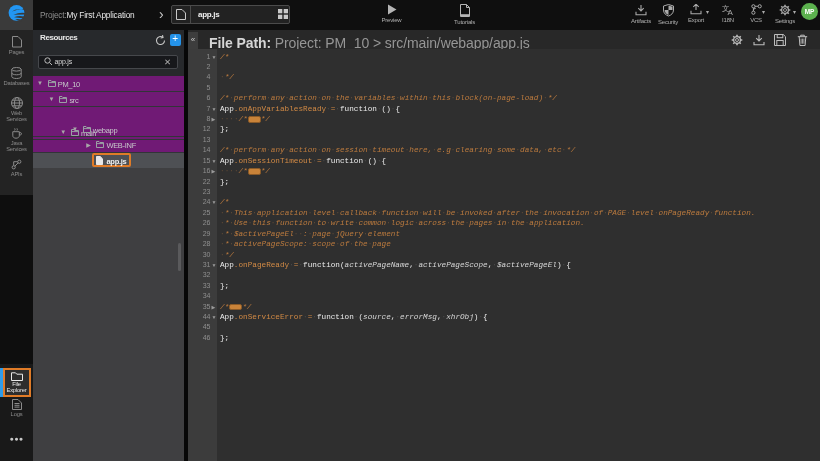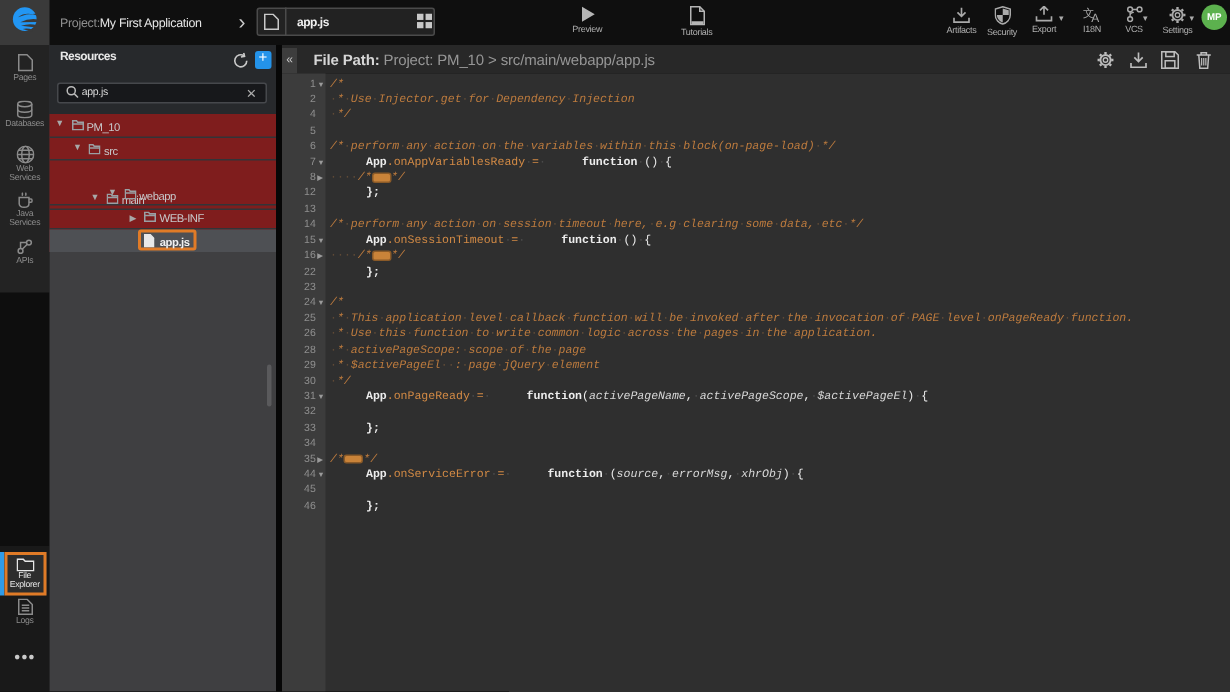--- a/index.html
+++ b/index.html
@@ -32,46 +32,46 @@
 #sb-dots { left:0; top:435px; width:33px; text-align:center; color:#c9c9c9; font-size:7px; letter-spacing:0.5px; }
 
 
 #respanel { left:33px; top:30px; width:151px; height:431px; background:#3f3f41; }
 #res-head { left:33px; top:30px; width:151px; height:46.4px; background:#27292c; }
 #res-title { left:40px; top:33px; font-size:8px; letter-spacing:-0.4px; font-weight:bold; color:#e8e8e8; }
 #res-refresh { left:154.5px; top:34.5px; }
 #res-plus { left:169.5px; top:34px; width:11.5px; height:11.5px; background:#2493ea; border-radius:2px; color:#fff; text-align:center; line-height:10.5px; font-size:10px; }
 #res-search { left:38px; top:54.5px; width:140px; height:14.5px; background:#17181b; border:1px solid #46484c; border-radius:2px; display:flex; align-items:center; }
 #res-search .q { color:#dadada; font-size:7px; letter-spacing:-0.2px; margin-left:2px; }
-#tree { left:33px; top:76.4px; width:151px; height:91.5px; background:#7f1d1d; }
+#tree { left:33px; top:76.4px; width:151px; height:91.5px; background:#701a75; }
 .trow { position:absolute; left:0; width:151px; height:15.25px; border-bottom:1px solid #323438; }
 .trow .arr { position:absolute; color:#a8a8a8; top:4px; }
 .trow .nm { position:absolute; color:#c7c9cb; font-size:7.5px; letter-spacing:-0.3px; top:4px; }
 .trow svg { position:absolute; top:4px; }
 #row-app { background:#4e5054; border-bottom:none; }
 #appbox { position:absolute; left:59px; top:0.5px; width:39px; height:14px; border:2px solid #e07b27; border-radius:2px; }
 #scrollthumb { left:177.5px; top:243px; width:3.5px; height:28px; background:#5a5a5c; border-radius:2px; }
 
 
 #divider { left:184px; top:30px; width:4px; height:431px; background:#070707; }
 #pathbar { left:188px; top:30px; width:632px; height:18.5px; background:#282828; }
 #collapse { left:188px; top:31.5px; width:10px; height:17px; background:#3d3d3d; color:#c9c9c9; font-size:8px; text-align:center; line-height:16px; }
-#pathtext { left:209px; top:35px; font-size:10px; letter-spacing:-0.1px; color:#969696; }
+#pathtext { left:209px; top:35px; font-size:14px; letter-spacing:-0.1px; color:#969696; }
 #pathtext b { color:#d6d6d6; }
 .pb-ic { position:absolute; top:33.5px; }
 #codearea { left:188px; top:48.5px; width:632px; height:412.5px; background:#2f2f2f; }
 #gutter { left:188px; top:48.5px; width:29px; height:412.5px; background:#3c3c3c; }
 #code { left:188px; top:51.5px; width:632px; }
 .cl { position:relative; height:10.43px; font-family:"Liberation Mono",monospace; font-size:7.7px; line-height:10.43px; white-space:pre; }
 .cl .ln { position:absolute; left:0; width:22.5px; text-align:right; color:#8f8f8f; font-family:"Liberation Sans",sans-serif; font-size:7px; line-height:10.43px; }
 .cl .fold { position:absolute; left:23.5px; top:0px; width:6px; color:#9a9a9a; font-size:5px; line-height:10.43px; font-family:"Liberation Sans",sans-serif; }
 .cl .src { position:absolute; left:32px; }
 .cmt { color:#bd7b3e; font-style:italic; }
 .fn { color:#d28a45; }
-.kw { color:#ececec; font-weight:bold;margin-left:24px; }
+.kw { color:#ececec; font-weight:normal; }
 .pl { color:#ececec; }
 .prm { color:#d8d8d8; font-style:italic; }
 .ws { font-style:normal; color:rgba(195,130,70,0.33); }
 .pl .ws, .kw .ws, .prm .ws { color:rgba(200,200,200,0.18); }
 .fbox { display:inline-block; width:13px; height:6.5px; background:#c98339; border:1px solid #8a5a28; border-radius:2px; vertical-align:-1.5px; }
 svg { display:block; }
 </style>
 </head>
 <body>
 <div id="app">
@@ -319,38 +319,38 @@
   <div class="pb-ic" style="left:796.5px;">
     <svg width="11" height="12" viewBox="0 0 11 12">
         <path d="M0.8 2.7 H10.2 M3.7 2.7 V1.2 H7.3 V2.7 M2.2 2.7 L2.9 11.5 H8.1 L8.8 2.7" fill="none" stroke="#bdbdbd"></path>
         <path d="M4.1 4.6 V9.7 M5.5 4.6 V9.7 M6.9 4.6 V9.7" stroke="#bdbdbd" stroke-width="0.8"></path>
       </svg>
   </div>
   <div class="abs" id="codearea"></div>
   <div class="abs" id="gutter"></div>
   <div class="abs" id="code">
       <div class="cl"><span class="ln">1</span><span class="fold">▼</span><span class="src"><span class="cmt">/*</span></span></div>
-      <div class="cl"><span class="ln">2</span><span class="src"><span class="cmt"><span class="ws">·</span>*<span class="ws">·</span>Use<span class="ws">·</span>Injector.get<span class="ws">·</span>for<span class="ws">·</span>Dependency<span class="ws">·</span>Injection</span></span></div>
+      <div class="cl"><span class="ln">2</span></div>
       <div class="cl"><span class="ln">4</span><span class="src"><span class="cmt"><span class="ws">·</span>*/</span></span></div>
       <div class="cl"><span class="ln">5</span><span class="src"></span></div>
       <div class="cl"><span class="ln">6</span><span class="src"><span class="cmt">/*<span class="ws">·</span>perform<span class="ws">·</span>any<span class="ws">·</span>action<span class="ws">·</span>on<span class="ws">·</span>the<span class="ws">·</span>variables<span class="ws">·</span>within<span class="ws">·</span>this<span class="ws">·</span>block(on-page-load)<span class="ws">·</span>*/</span></span></div>
       <div class="cl"><span class="ln">7</span><span class="fold">▼</span><span class="src"><span class="kw">App</span><span class="fn">.onAppVariablesReady</span><span class="pl"><span class="ws">·</span></span><span class="fn">=</span><span class="pl"><span class="ws">·</span></span><span class="kw">function</span><span class="pl"><span class="ws">·</span>()<span class="ws">·</span>{</span></span></div>
       <div class="cl"><span class="ln">8</span><span class="fold">▶</span><span class="src"><span class="cmt"><span class="ws">·</span><span class="ws">·</span><span class="ws">·</span><span class="ws">·</span>/*</span><span class="fbox"></span><span class="cmt">*/</span></span></div>
       <div class="cl"><span class="ln">12</span><span class="src"><span class="kw">};</span></span></div>
       <div class="cl"><span class="ln">13</span><span class="src"></span></div>
       <div class="cl"><span class="ln">14</span><span class="src"><span class="cmt">/*<span class="ws">·</span>perform<span class="ws">·</span>any<span class="ws">·</span>action<span class="ws">·</span>on<span class="ws">·</span>session<span class="ws">·</span>timeout<span class="ws">·</span>here,<span class="ws">·</span>e.g<span class="ws">·</span>clearing<span class="ws">·</span>some<span class="ws">·</span>data,<span class="ws">·</span>etc<span class="ws">·</span>*/</span></span></div>
       <div class="cl"><span class="ln">15</span><span class="fold">▼</span><span class="src"><span class="kw">App</span><span class="fn">.onSessionTimeout</span><span class="pl"><span class="ws">·</span></span><span class="fn">=</span><span class="pl"><span class="ws">·</span></span><span class="kw">function</span><span class="pl"><span class="ws">·</span>()<span class="ws">·</span>{</span></span></div>
       <div class="cl"><span class="ln">16</span><span class="fold">▶</span><span class="src"><span class="cmt"><span class="ws">·</span><span class="ws">·</span><span class="ws">·</span><span class="ws">·</span>/*</span><span class="fbox"></span><span class="cmt">*/</span></span></div>
       <div class="cl"><span class="ln">22</span><span class="src"><span class="kw">};</span></span></div>
       <div class="cl"><span class="ln">23</span><span class="src"></span></div>
       <div class="cl"><span class="ln">24</span><span class="fold">▼</span><span class="src"><span class="cmt">/*</span></span></div>
       <div class="cl"><span class="ln">25</span><span class="src"><span class="cmt"><span class="ws">·</span>*<span class="ws">·</span>This<span class="ws">·</span>application<span class="ws">·</span>level<span class="ws">·</span>callback<span class="ws">·</span>function<span class="ws">·</span>will<span class="ws">·</span>be<span class="ws">·</span>invoked<span class="ws">·</span>after<span class="ws">·</span>the<span class="ws">·</span>invocation<span class="ws">·</span>of<span class="ws">·</span>PAGE<span class="ws">·</span>level<span class="ws">·</span>onPageReady<span class="ws">·</span>function.</span></span></div>
       <div class="cl"><span class="ln">26</span><span class="src"><span class="cmt"><span class="ws">·</span>*<span class="ws">·</span>Use<span class="ws">·</span>this<span class="ws">·</span>function<span class="ws">·</span>to<span class="ws">·</span>write<span class="ws">·</span>common<span class="ws">·</span>logic<span class="ws">·</span>across<span class="ws">·</span>the<span class="ws">·</span>pages<span class="ws">·</span>in<span class="ws">·</span>the<span class="ws">·</span>application.</span></span></div>
+      <div class="cl"><span class="ln">29</span><span class="src"><span class="cmt"><span class="ws">·</span>*<span class="ws">·</span>$activePageEl<span class="ws">·</span><span class="ws">·</span>:<span class="ws">·</span>page<span class="ws">·</span>jQuery<span class="ws">·</span>element</span></span></div>
       <div class="cl"><span class="ln">28</span><span class="src"><span class="cmt"><span class="ws">·</span>*<span class="ws">·</span>activePageScope:<span class="ws">·</span>scope<span class="ws">·</span>of<span class="ws">·</span>the<span class="ws">·</span>page</span></span></div>
-      <div class="cl"><span class="ln">29</span><span class="src"><span class="cmt"><span class="ws">·</span>*<span class="ws">·</span>$activePageEl<span class="ws">·</span><span class="ws">·</span>:<span class="ws">·</span>page<span class="ws">·</span>jQuery<span class="ws">·</span>element</span></span></div>
       <div class="cl"><span class="ln">30</span><span class="src"><span class="cmt"><span class="ws">·</span>*/</span></span></div>
       <div class="cl"><span class="ln">31</span><span class="fold">▼</span><span class="src"><span class="kw">App</span><span class="fn">.onPageReady</span><span class="pl"><span class="ws">·</span></span><span class="fn">=</span><span class="pl"><span class="ws">·</span></span><span class="kw">function</span><span class="pl">(</span><span class="prm">activePageName</span><span class="pl">,<span class="ws">·</span></span><span class="prm">activePageScope</span><span class="pl">,<span class="ws">·</span></span><span class="prm">$activePageEl</span><span class="pl">)<span class="ws">·</span>{</span></span></div>
       <div class="cl"><span class="ln">32</span><span class="src"></span></div>
       <div class="cl"><span class="ln">33</span><span class="src"><span class="kw">};</span></span></div>
       <div class="cl"><span class="ln">34</span><span class="src"></span></div>
       <div class="cl"><span class="ln">35</span><span class="fold">▶</span><span class="src"><span class="cmt">/*</span><span class="fbox"></span><span class="cmt">*/</span></span></div>
       <div class="cl"><span class="ln">44</span><span class="fold">▼</span><span class="src"><span class="kw">App</span><span class="fn">.onServiceError</span><span class="pl"><span class="ws">·</span></span><span class="fn">=</span><span class="pl"><span class="ws">·</span></span><span class="kw">function</span><span class="pl"><span class="ws">·</span>(</span><span class="prm">source</span><span class="pl">,<span class="ws">·</span></span><span class="prm">errorMsg</span><span class="pl">,<span class="ws">·</span></span><span class="prm">xhrObj</span><span class="pl">)<span class="ws">·</span>{</span></span></div>
       <div class="cl"><span class="ln">45</span><span class="src"></span></div>
       <div class="cl"><span class="ln">46</span><span class="src"><span class="kw">};</span></span></div>
     </div>

